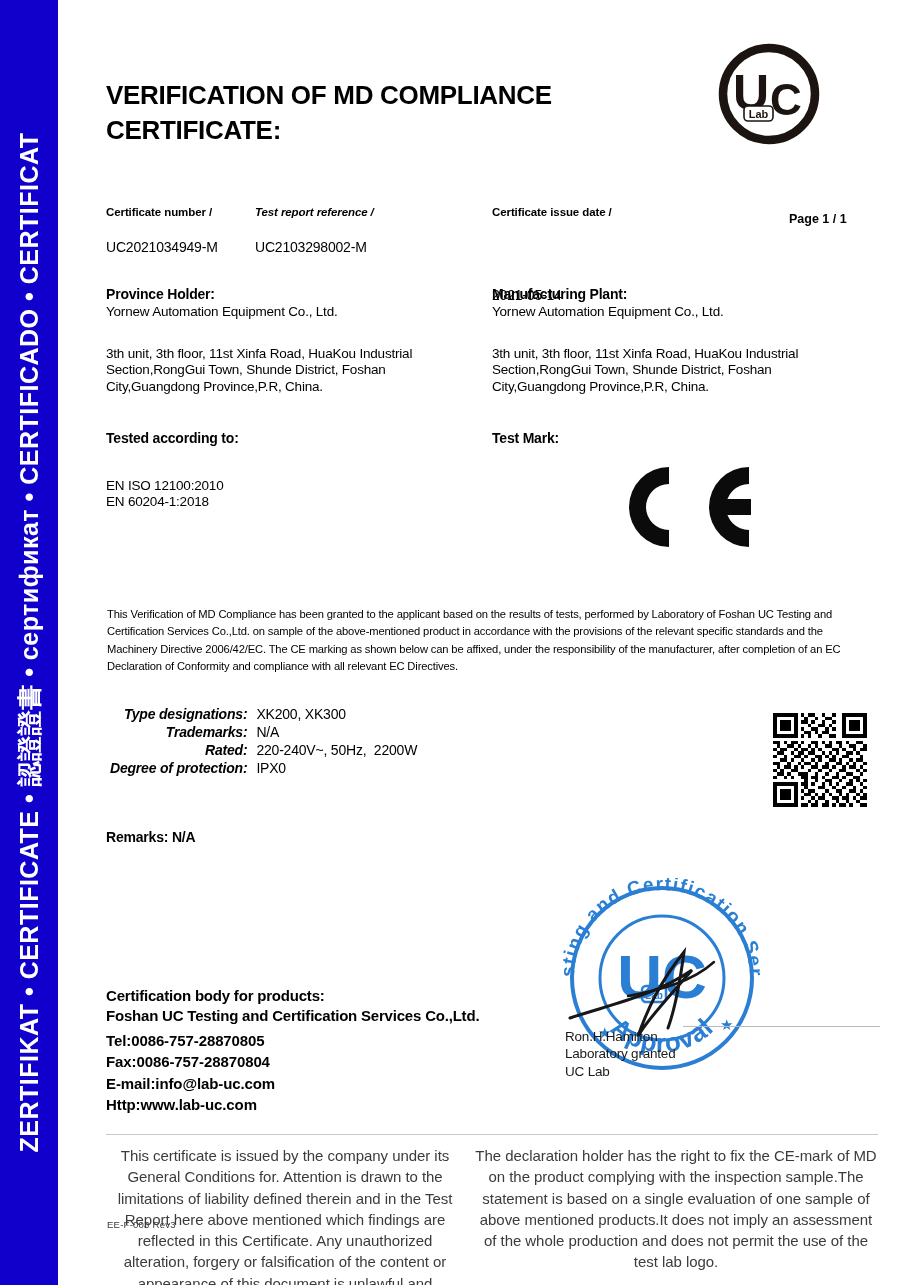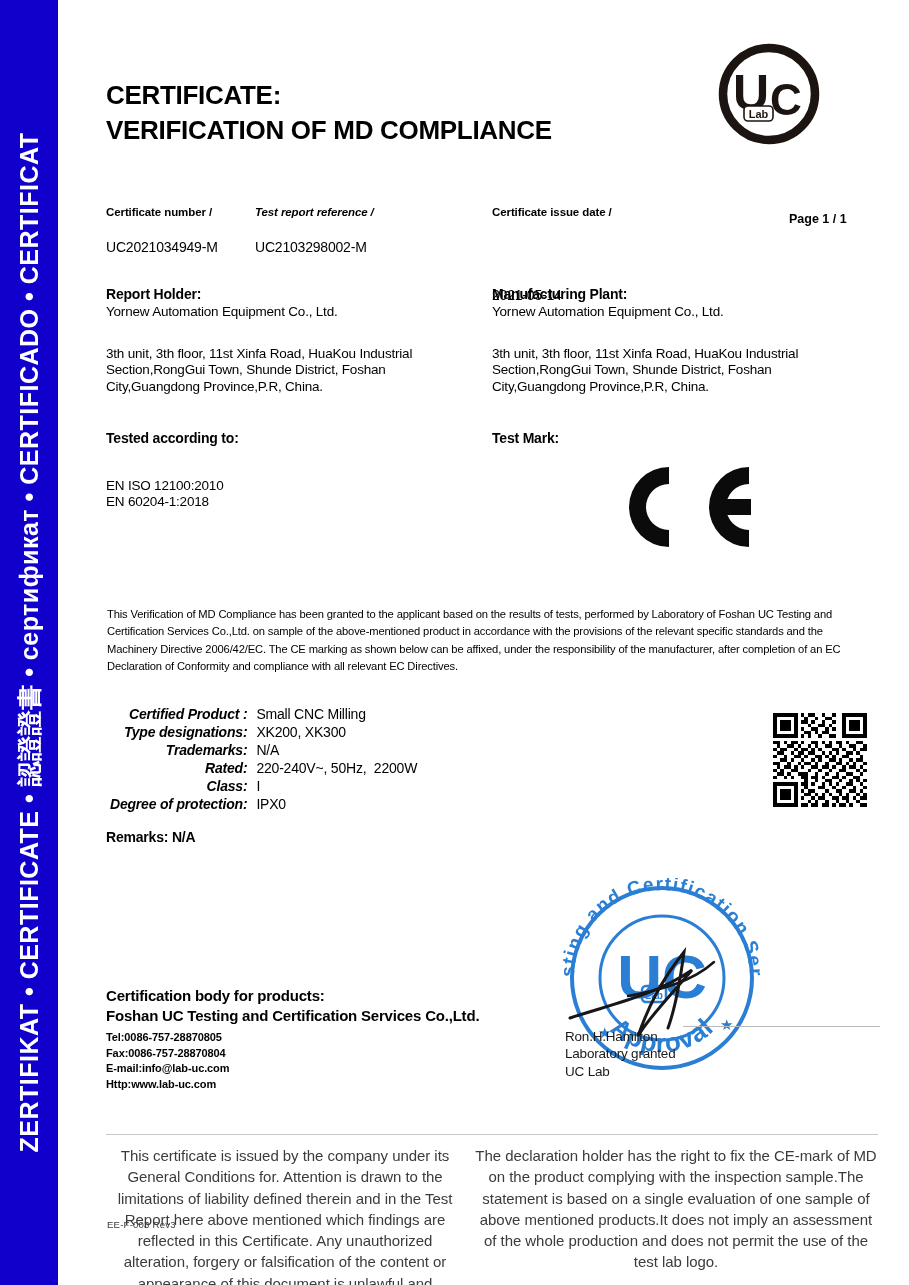--- a/index.html
+++ b/index.html
@@ -172,21 +172,21 @@
     top: 986px;
     font-size: 15px;
     font-weight: bold;
     line-height: 1.35;
     letter-spacing: -0.2px;
   }
   .contact {
     position: absolute;
     left: 106px;
     top: 1030px;
-    font-size: 11px;
+    font-size: 15px;
     font-weight: bold;
     line-height: 1.42;
     letter-spacing: -0.1px;
   }
 
   
   .stamp {
     position: absolute;
     left: 542px;
     top: 878px;
@@ -242,22 +242,22 @@
 </head>
 <body>
 
 <div id="page">
 
   <div class="side-bar">
     <div class="side-bar-text">ZERTIFIKAT • CERTIFICATE • 認證證書 • сертификат • CERTIFICADO • CERTIFICAT</div>
   </div>
 
   <div class="doc-title">
+    <div>VERIFICATION OF MD COMPLIANCE</div>
     <div>CERTIFICATE:</div>
-    <div>VERIFICATION OF MD COMPLIANCE</div>
   </div>
 
   <div class="uc-logo">
     <svg viewBox="0 0 104 104" width="104" height="104" aria-hidden="true">
       <circle cx="52" cy="52" r="46" fill="none" stroke="#1c1410" stroke-width="8.5"></circle>
       <text x="34" y="68" font-family="Liberation Sans, sans-serif" font-size="50" font-weight="bold" fill="#1c1410" text-anchor="middle">U</text>
       <text x="69" y="73" font-family="Liberation Sans, sans-serif" font-size="44" font-weight="bold" fill="#1c1410" text-anchor="middle">C</text>
       <rect x="27" y="64" width="29" height="15" rx="4" ry="4" fill="#ffffff" stroke="#1c1410" stroke-width="1.6"></rect>
       <text x="41.5" y="76" font-family="Liberation Sans, sans-serif" font-size="11" font-weight="bold" fill="#1c1410" text-anchor="middle">Lab</text>
     </svg>
@@ -267,21 +267,21 @@
 
   <div class="fld-label" style="left:106px; top:206px;">Certificate number /</div>
   <div class="fld-value" style="left:106px; top:239px;text-align:right;">UC2021034949-M</div>
 
   <div class="fld-label" style="left:255px; top:206px;font-style:italic;">Test report reference /</div>
   <div class="fld-value" style="left:255px; top:239px;">UC2103298002-M</div>
 
   <div class="fld-label" style="left:492px; top:206px;">Certificate issue date /</div>
   <div class="fld-value" style="left:492px; top:239px;margin-top:48px;">2021-05-14</div>
 
-  <div class="blk-head" style="left:106px; top:286px;">Report Holder:</div>
+  <div class="blk-head" style="left:106px; top:286px;">Province Holder:</div>
   <div class="blk-body" style="left:106px; top:304px;">Yornew Automation Equipment Co., Ltd.</div>
   <div class="blk-body" style="left:106px; top:346px; white-space:pre;">3th unit, 3th floor, 11st Xinfa Road, HuaKou Industrial
 Section,RongGui Town, Shunde District, Foshan
 City,Guangdong Province,P.R, China.</div>
 
   <div class="blk-head" style="left:492px; top:286px;text-align:right;">Manufacturing Plant:</div>
   <div class="blk-body" style="left:492px; top:304px;">Yornew Automation Equipment Co., Ltd.</div>
   <div class="blk-body" style="left:492px; top:346px; white-space:pre;">3th unit, 3th floor, 11st Xinfa Road, HuaKou Industrial
 Section,RongGui Town, Shunde District, Foshan
 City,Guangdong Province,P.R, China.</div>
@@ -298,39 +298,31 @@
       <path d="M134 5 A40 40 0 1 0 134 85 L134 68 A23 23 0 1 1 134 22 Z" fill="#0b0b0b"></path>
       <rect x="104" y="37" width="32" height="16" fill="#0b0b0b"></rect>
     </svg>
   </div>
 
   <div class="para">This Verification of MD Compliance has been granted to the applicant based on the results of tests, performed by Laboratory of Foshan UC Testing and Certification Services Co.,Ltd. on sample of the above-mentioned product in accordance with the provisions of the relevant specific standards and the Machinery Directive 2006/42/EC. The CE marking as shown below can be affixed, under the responsibility of the manufacturer, after completion of an EC Declaration of Conformity and compliance with all relevant EC Directives.</div>
 
   <div class="spec">
     <table>
       <tbody>
-        <tr>
-          <td class="k">Certified Product :</td>
-          <td class="v">Small CNC Milling</td>
-        </tr>
         <tr>
           <td class="k">Type designations:</td>
           <td class="v">XK200, XK300</td>
         </tr>
         <tr>
           <td class="k">Trademarks:</td>
           <td class="v">N/A</td>
         </tr>
         <tr>
           <td class="k">Rated:</td>
           <td class="v">220-240V~, 50Hz,  2200W</td>
-        </tr>
-        <tr>
-          <td class="k">Class:</td>
-          <td class="v">I</td>
         </tr>
         <tr>
           <td class="k">Degree of protection:</td>
           <td class="v">IPX0</td>
         </tr>
       </tbody>
     </table>
   </div>
 
   <div class="remarks">Remarks: N/A</div>

